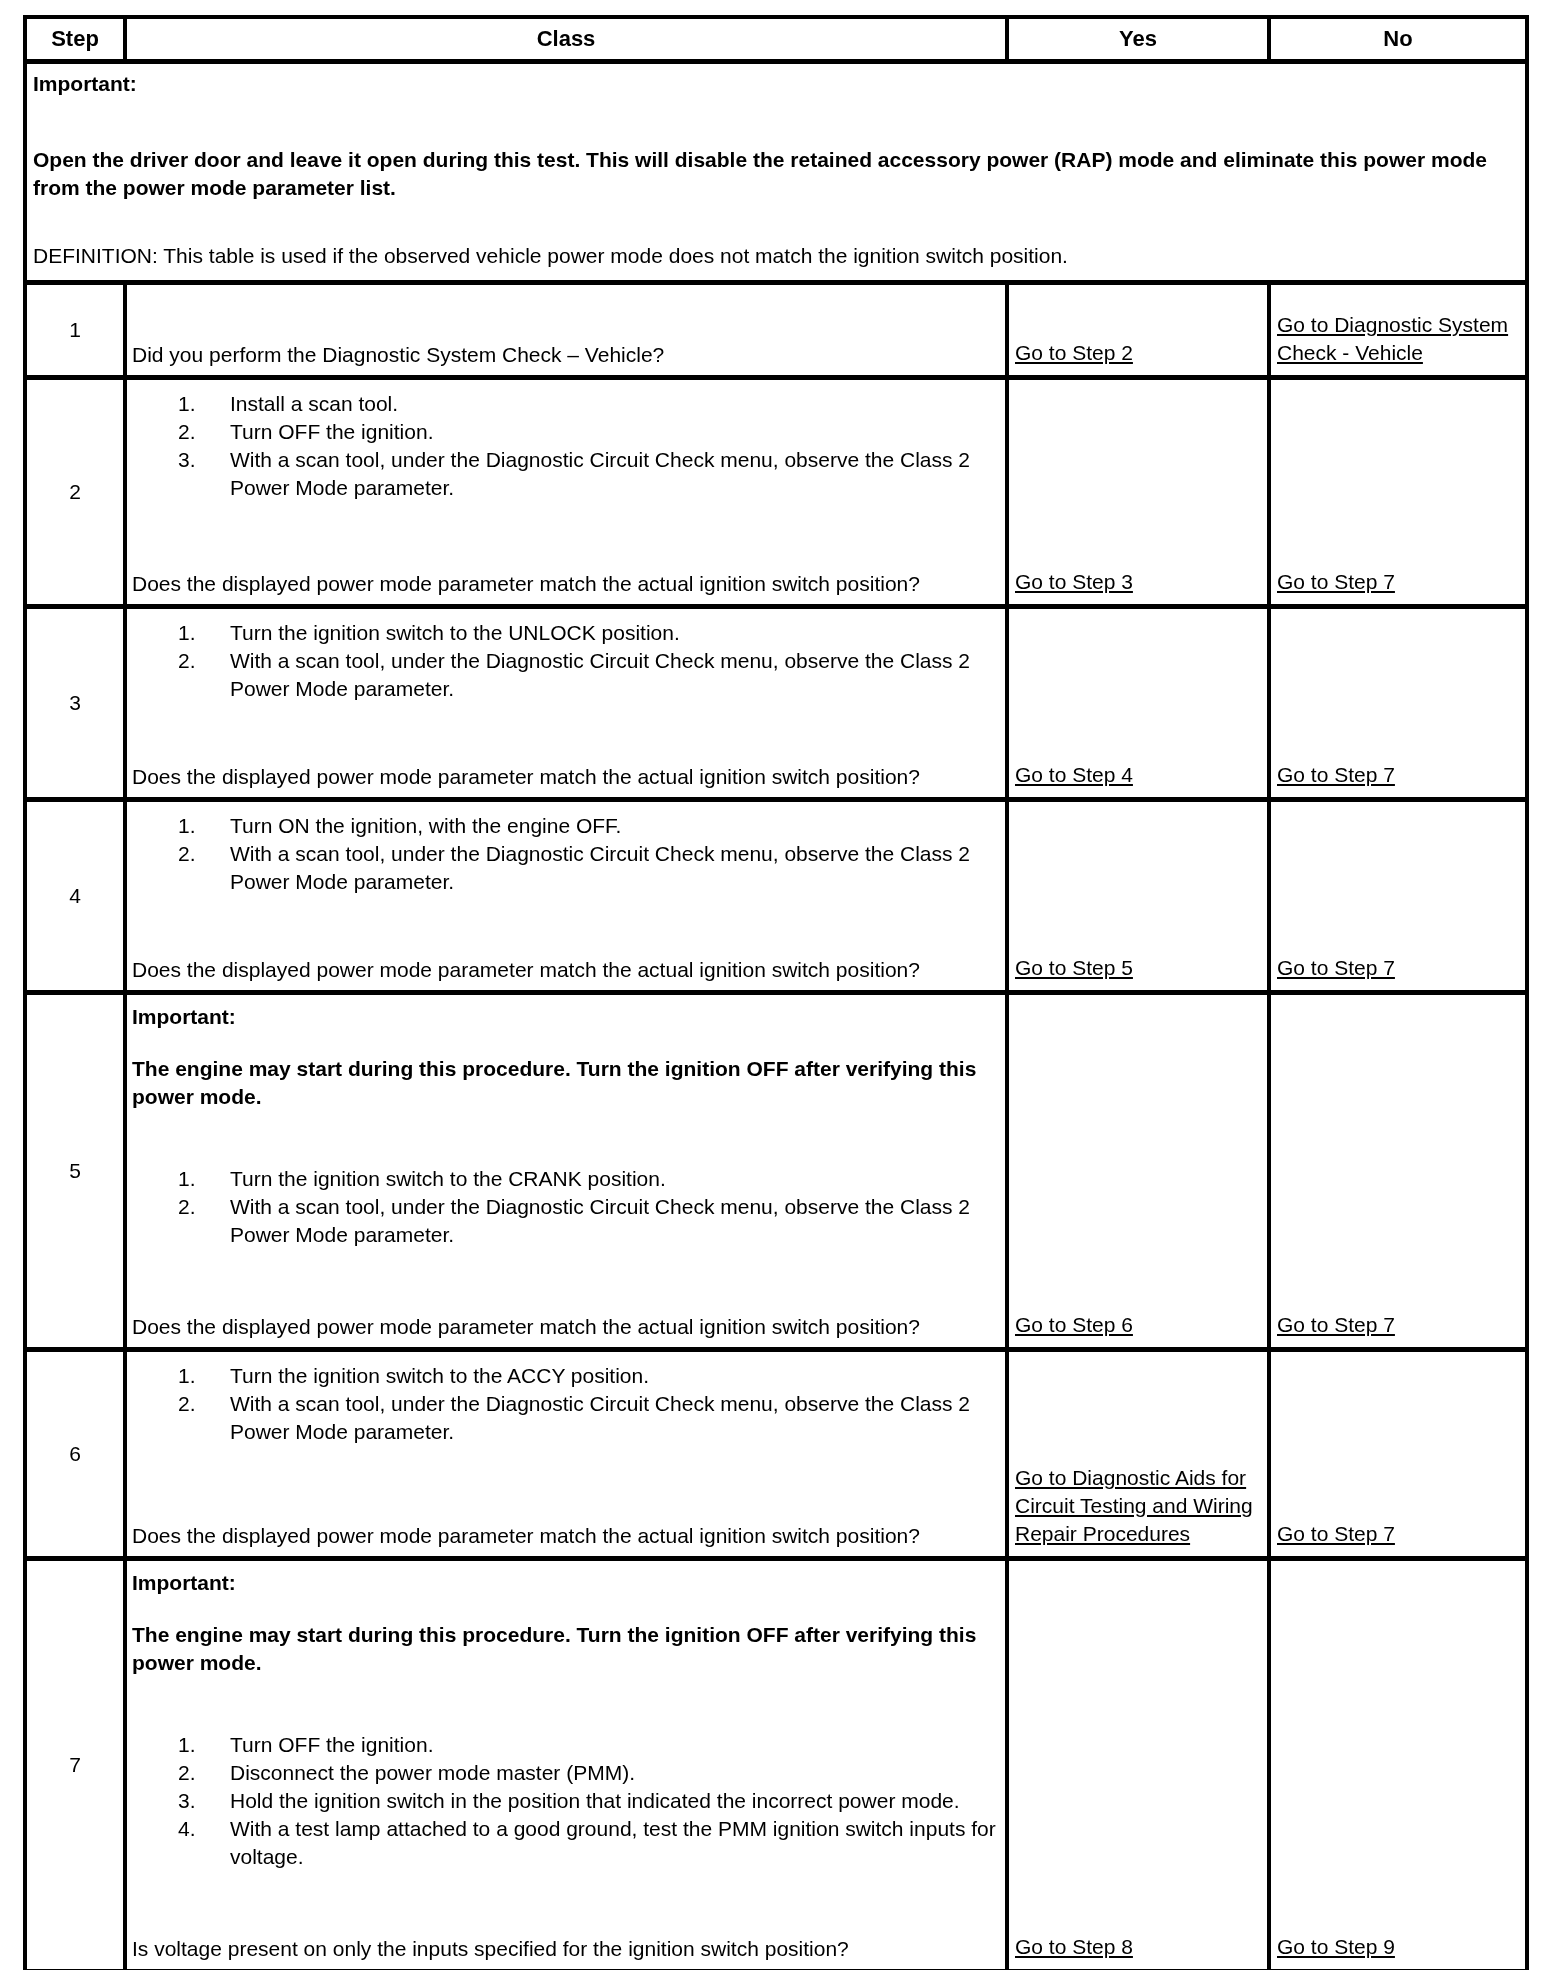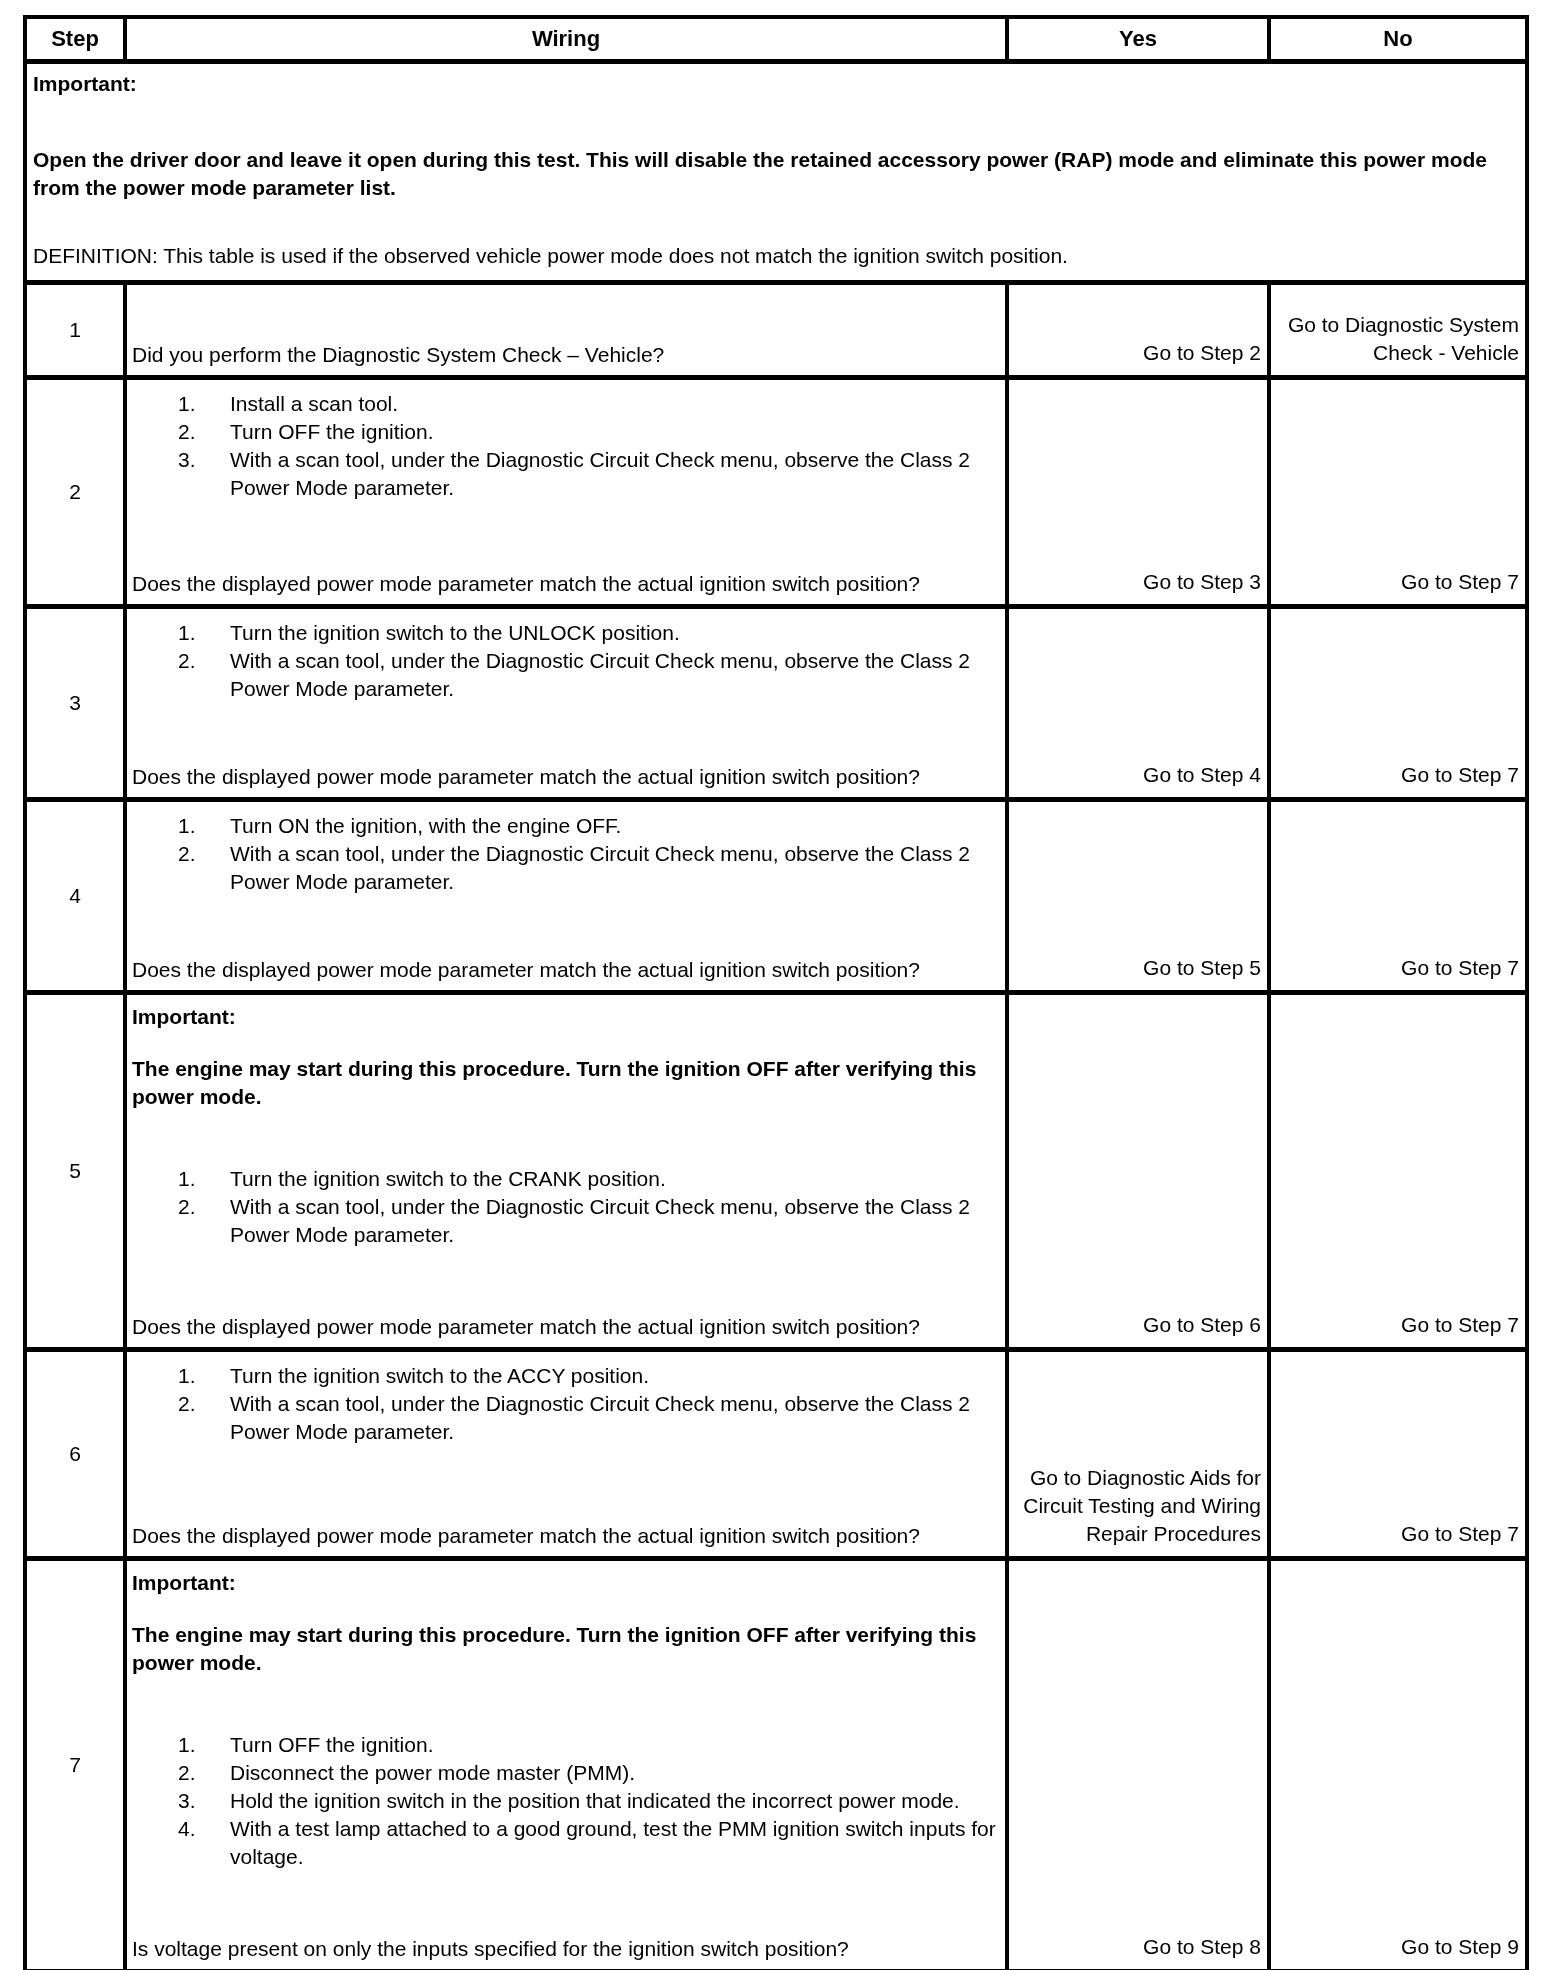--- a/index.html
+++ b/index.html
@@ -39,37 +39,37 @@
   .action-wrap .imp-label { font-weight:bold; }
   .action-wrap .imp-body  { font-weight:bold; margin-top:24px; }
   .action-list { list-style:none; margin:2px 0 0 0; padding:0 0 0 46px; }
   .action-list.after-important { margin-top:54px; }
   .action-list li { display:flex; }
   .li-num { flex:none; width:52px; }
   .li-text { flex:1 1 auto; }
   .question { margin-top:auto; }
   .action-wrap.solo .question { margin-top:0; }
 
-  .result-cell { vertical-align:bottom; text-align:right; padding:0 6px 8px 6px; }
+  .result-cell { vertical-align:bottom; text-align:left; padding:0 6px 8px 6px;text-decoration:underline; }
 </style>
 </head>
 <body>
 
 <div class="page">
   <table class="diag">
     <colgroup>
       <col style="width:100px">
       <col style="width:882px">
       <col style="width:262px">
       <col style="width:258px">
     </colgroup>
     <thead>
       <tr>
         <th>Step</th>
-        <th>Wiring</th>
+        <th>Class</th>
         <th>Yes</th>
         <th>No</th>
       </tr>
     </thead>
     <tbody id="table-body">
       <tr style="height:200px">
         <td class="preamble-cell" colspan="4">
           <div class="imp-label">Important:</div>
           <div class="imp-body">Open the driver door and leave it open during this test. This will disable the retained accessory power (RAP) mode and eliminate this power mode from the power mode parameter list.</div>
           <div class="definition">DEFINITION: This table is used if the observed vehicle power mode does not match the ignition switch position.</div>

